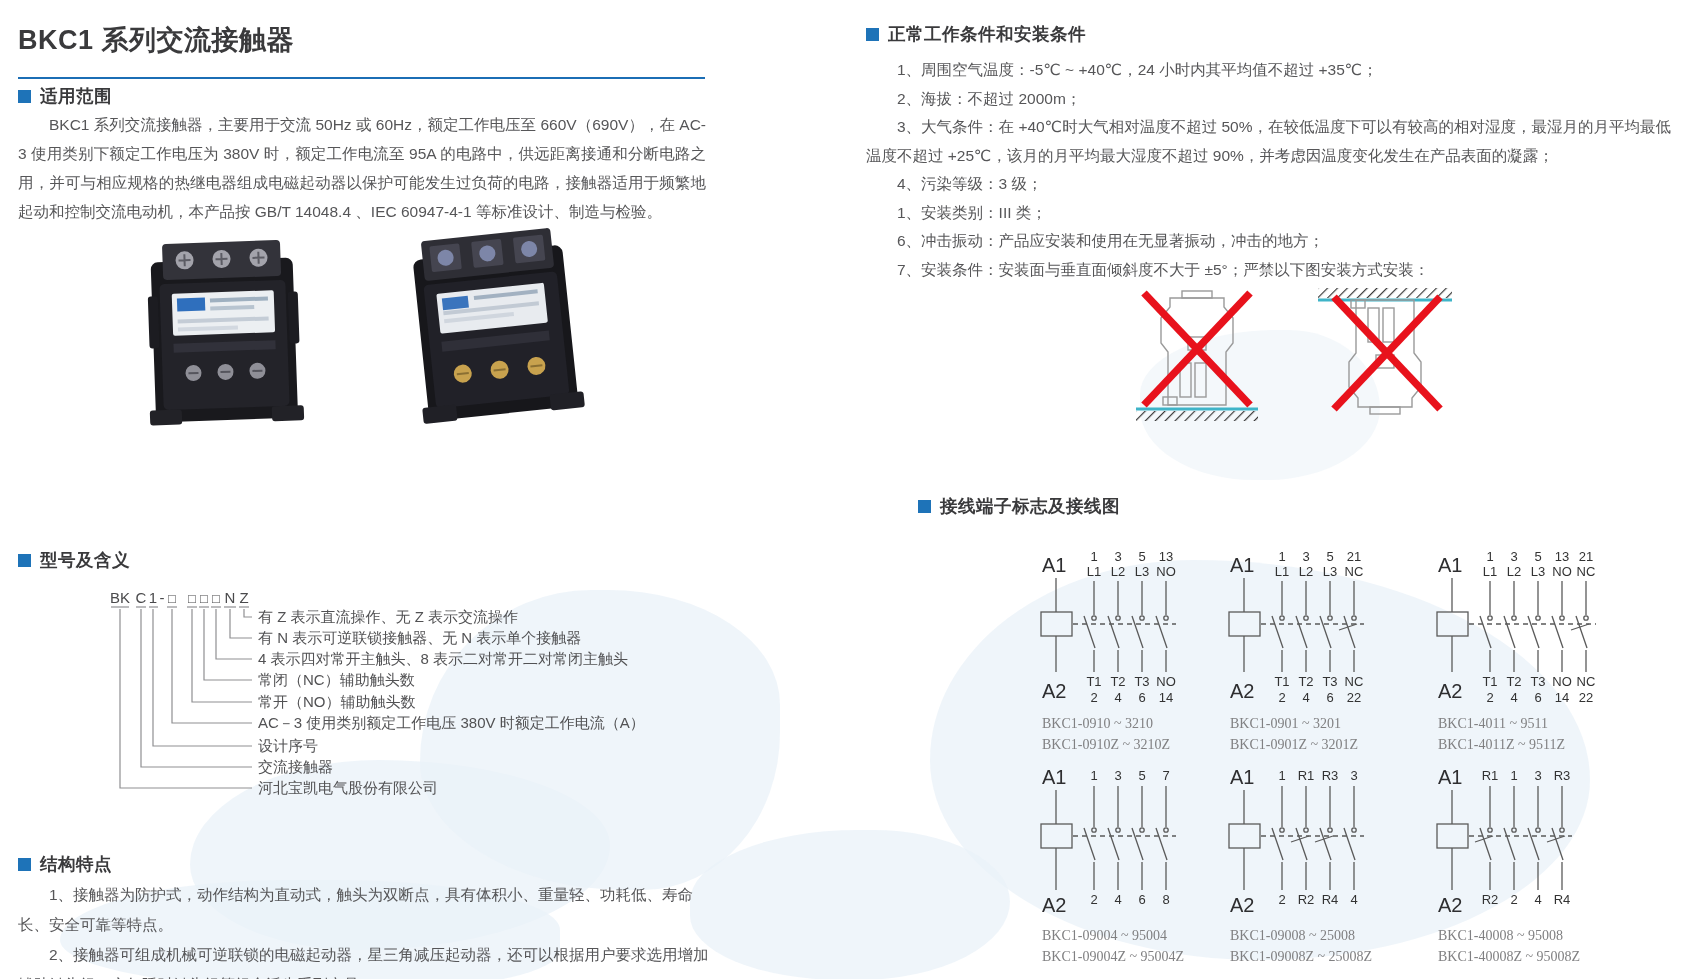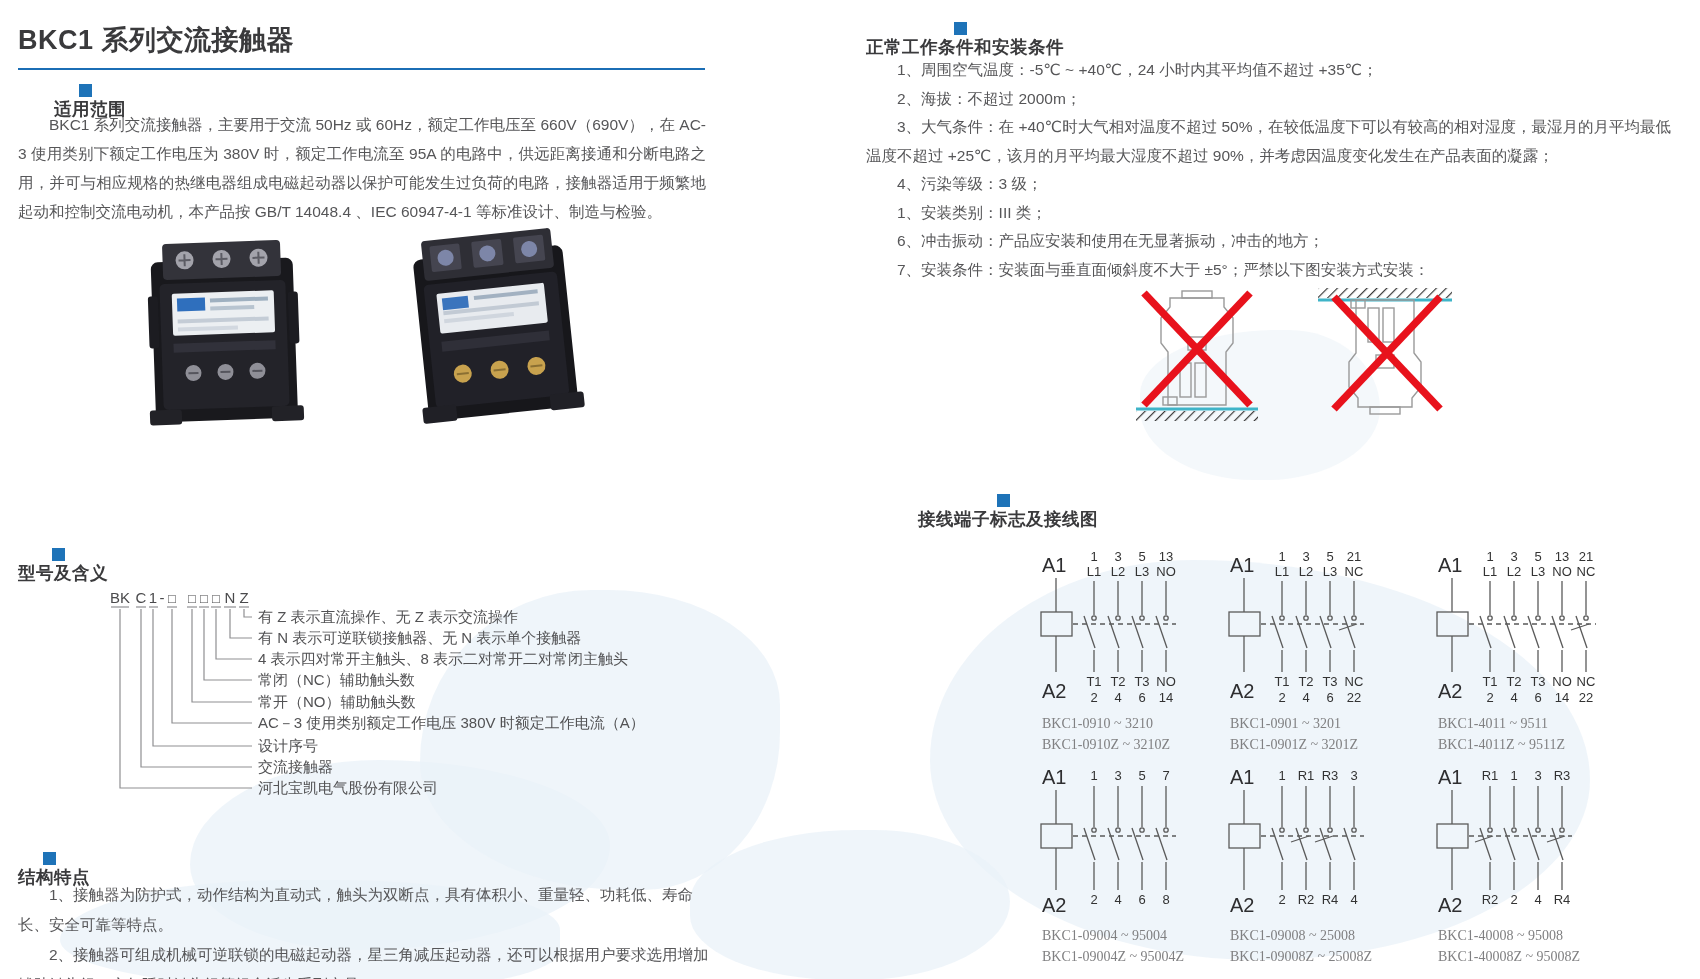--- a/index.html
+++ b/index.html
@@ -1,21 +1,21 @@
 <!DOCTYPE html>
 <html><head>
 <meta charset="utf-8">
 <style>
   html,body{margin:0;padding:0;background:#ffffff;}
   .page{position:relative;width:1700px;height:979px;background:#ffffff;overflow:hidden;
         font-family:"Liberation Sans","DejaVu Sans",sans-serif;color:#565658;}
   .blob{position:absolute;background:#e9f1f8;opacity:.75;}
-  .page-title-wrap{position:absolute;left:18px;top:22px;width:687px;border-bottom:2px solid #1b6eb5;padding-bottom:10px;}
+  .page-title-wrap{position:absolute;left:18px;top:22px;width:687px;border-bottom:2px solid #1b6eb5;padding-bottom:19px;}
   .page-title{margin:0;font-size:27px;font-weight:bold;color:#3a3a3c;letter-spacing:.5px;}
-  .sec-head{position:absolute;display:flex;align-items:center;flex-direction:column;}
+  .sec-head{position:absolute;display:flex;align-items:center;}
   .sq{width:13px;height:13px;background:#1e73b8;display:inline-block;margin-right:9px;flex:none;}
   .sec-title{font-weight:bold;font-size:17.5px;color:#3a3a3c;letter-spacing:.5px;white-space:nowrap;}
   .body-text{position:absolute;font-size:15.5px;line-height:29px;color:#565658;text-align:justify;}
   .body-text p{margin:0;text-indent:2em;}
   .cond-text{position:absolute;font-size:15.5px;line-height:28.5px;color:#565658;}
   .cond-text p{margin:0;text-indent:2em;}
   .model-svg{position:absolute;left:100px;top:585px;}
   .model-svg text{font-family:"Liberation Sans","DejaVu Sans",sans-serif;}
   .photo{position:absolute;}
   .fig{position:absolute;}
@@ -34,21 +34,21 @@
   <div class="blob" style="left:420px;top:590px;width:360px;height:300px;border-radius:50% 50% 40% 60%/60% 40% 55% 45%;"></div>
   <div class="blob" style="left:930px;top:560px;width:660px;height:400px;border-radius:40% 60% 50% 50%/50% 55% 45% 50%;"></div>
   <div class="blob" style="left:1140px;top:330px;width:240px;height:150px;border-radius:60% 40% 50% 50%/45% 55% 50% 50%;opacity:.5;"></div>
   <div class="blob" style="left:60px;top:880px;width:500px;height:110px;border-radius:50% 50% 40% 60%/60% 50% 40% 50%;"></div>
   <div class="blob" style="left:690px;top:830px;width:320px;height:150px;border-radius:55% 45% 50% 50%/50% 50% 55% 45%;"></div>
 
   <div class="page-title-wrap">
     <h1 class="page-title">BKC1 系列交流接触器</h1>
   </div>
 
-  <div class="sec-head" style="left:18px;top:84px;margin-left:36px;">
+  <div class="sec-head" style="left:18px;top:84px;">
     <span class="sq"></span>
     <span class="sec-title">适用范围</span>
   </div>
   <div class="body-text" style="left:18px;top:110px;width:688px;">
     <p>BKC1 系列交流接触器，主要用于交流 50Hz 或 60Hz，额定工作电压至 660V（690V），在 AC-3 使用类别下额定工作电压为 380V 时，额定工作电流至 95A 的电路中，供远距离接通和分断电路之用，并可与相应规格的热继电器组成电磁起动器以保护可能发生过负荷的电路，接触器适用于频繁地起动和控制交流电动机，本产品按 GB/T 14048.4 、IEC 60947-4-1 等标准设计、制造与检验。</p>
   </div>
 
   <svg class="photo" style="left:135px;top:230px;" width="178" height="205" viewBox="0 0 178 205">
     <g transform="rotate(-2 88 100)">
       <rect x="18" y="30" width="142" height="160" rx="7" fill="#19191d"></rect>

